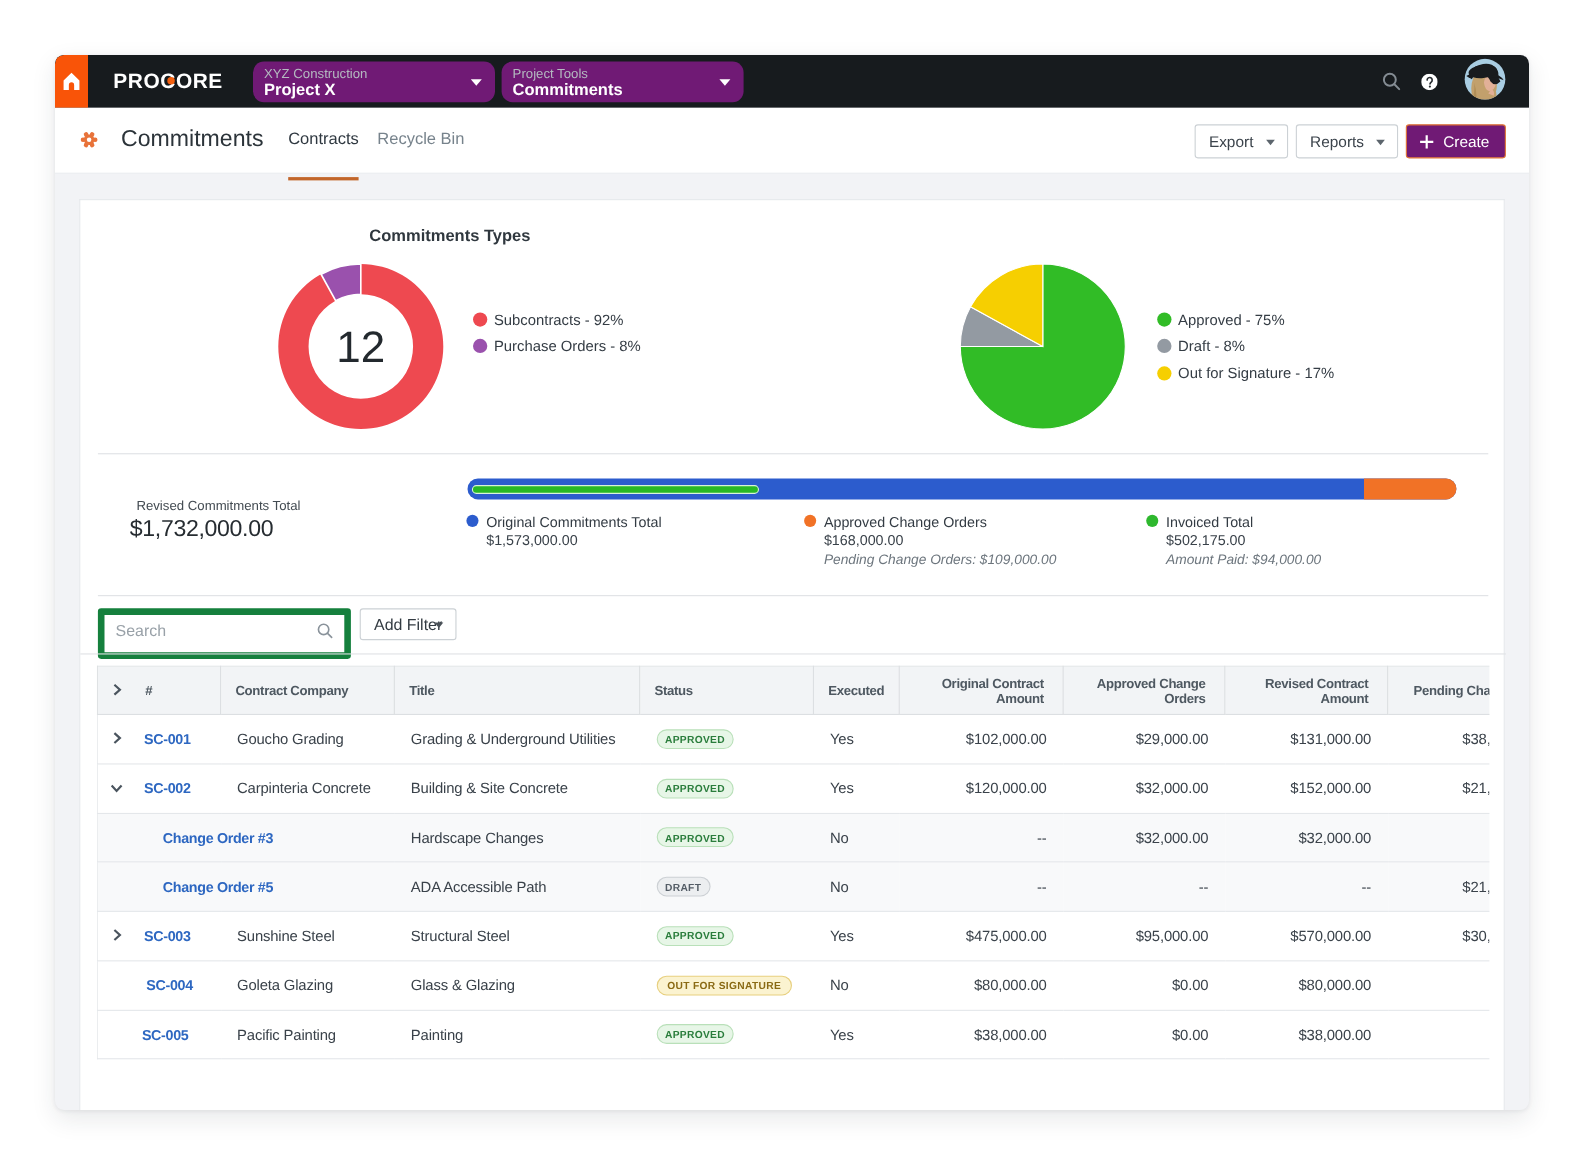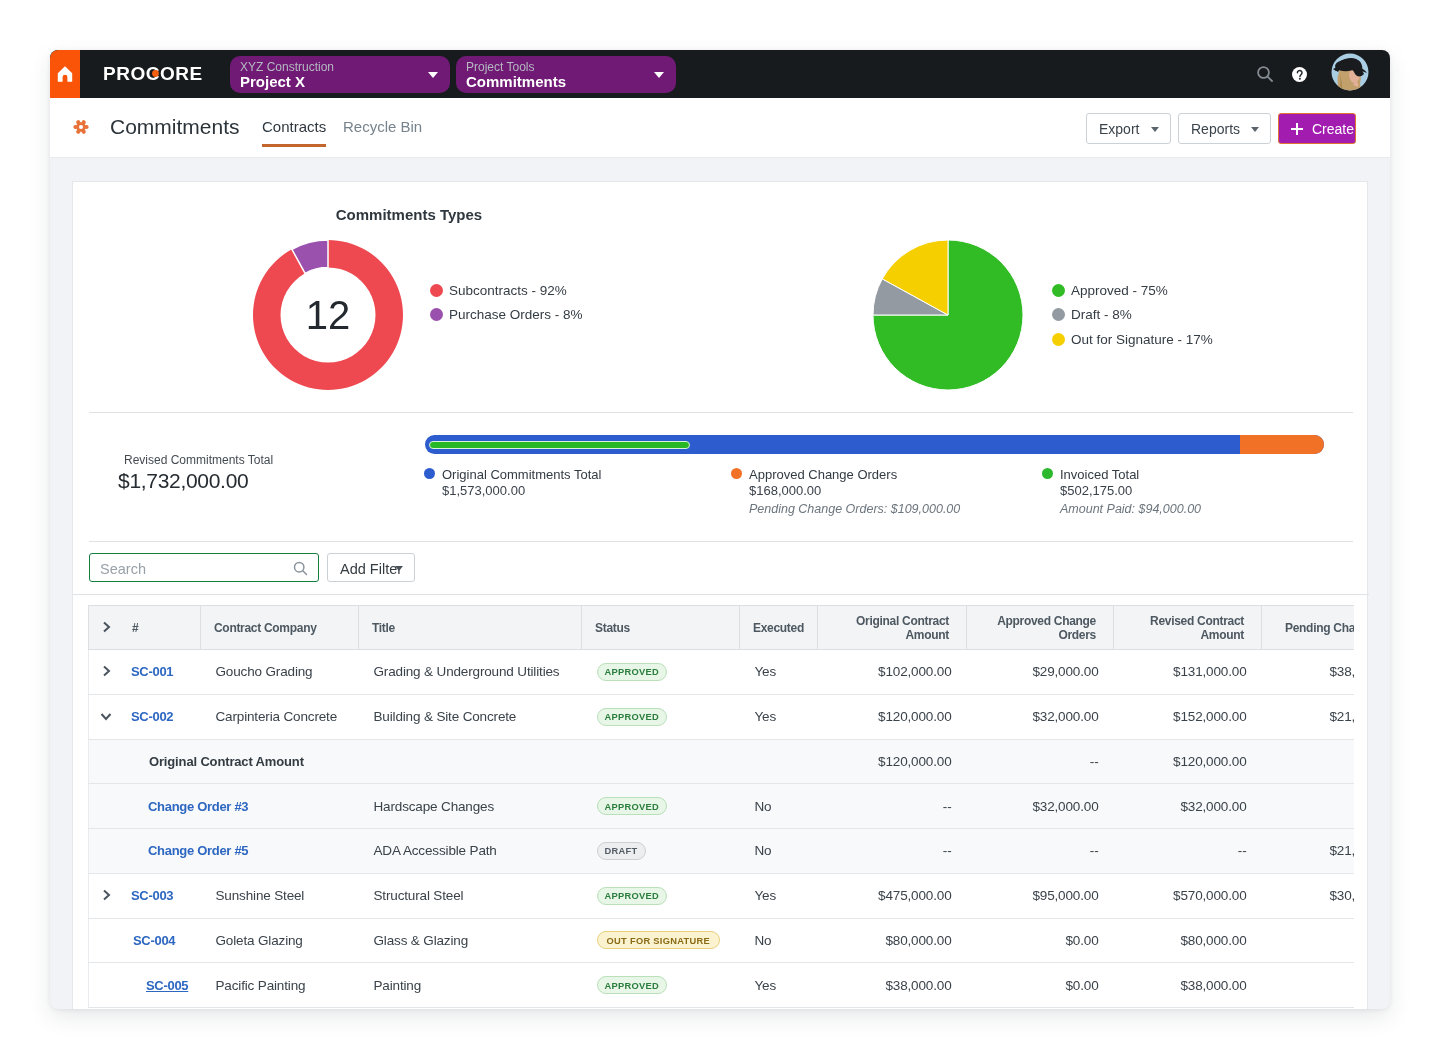--- a/index.html
+++ b/index.html
@@ -29,21 +29,21 @@
 .cht { position:absolute; top:24px; font-size:15px; font-weight:bold; color:#2f373e; width:400px; text-align:center; }
 .leg { position:absolute; font-size:13.5px; color:#343c44; }
 .dot { display:inline-block; width:13px; height:13px; border-radius:50%; margin-right:6px; vertical-align:-2px; }
 .hr { position:absolute; left:16px; width:1264px; height:1px; background:#dfe2e5; }
 
 .legt { position:absolute; font-size:13px; color:#333b43; }
 .legv { position:absolute; font-size:13px; color:#3a424a; }
 .legi { position:absolute; font-size:12.5px; font-style:italic; color:#6c757d; }
 .dot2 { position:absolute; width:11px; height:11px; border-radius:50%; }
 
-#searchbox { position:absolute; left:16px; top:371px; width:230px; height:29px; border:1px solid #15803d; border-radius:3px; background:#fff;text-align:center; }
+#searchbox { position:absolute; left:16px; top:371px; width:230px; height:46px; border:6px solid #15803d; border-radius:3px; background:#fff;text-align:center; }
 #addfilter { position:absolute; left:254px; top:371px; width:88px; height:29px; border:1px solid #ccd1d5; border-radius:3px; background:#fff; }
 
 #tblclip { position:absolute; left:15px; top:423px; width:1266px; height:407px; overflow:hidden; }
 table { border-collapse:collapse; table-layout:fixed; width:1322px; }
 th { background:#f2f4f6; border:1px solid #dcdfe2; border-left:none; font-size:12px; font-weight:bold; letter-spacing:-0.3px; color:#4e5861; text-align:left; padding:0 17px 0 13px; height:44px; }
 th.last { white-space:nowrap; padding-left:23px; }
 th:first-child { border-left:1px solid #dcdfe2; padding-left:11px; }
 td:first-child { padding-left:11px; }
 th.r, td.r { text-align:right; }
 td { border-bottom:1px solid #e4e7ea; font-size:13.5px; color:#3a424a; padding:0 15px; height:44.75px; letter-spacing:-0.15px; background:#fff; white-space:nowrap; }
@@ -115,31 +115,31 @@
         <rect x="6.7" y="0.4" width="4.6" height="5" rx="2.3"></rect>
         <rect x="6.7" y="12.6" width="4.6" height="5" rx="2.3"></rect>
         <rect x="6.7" y="0.4" width="4.6" height="5" rx="2.3" transform="rotate(60 9 9)"></rect>
         <rect x="6.7" y="12.6" width="4.6" height="5" rx="2.3" transform="rotate(60 9 9)"></rect>
         <rect x="6.7" y="0.4" width="4.6" height="5" rx="2.3" transform="rotate(120 9 9)"></rect>
         <rect x="6.7" y="12.6" width="4.6" height="5" rx="2.3" transform="rotate(120 9 9)"></rect>
       </g>
       <circle cx="9" cy="9" r="2.3" fill="#ffffff"></circle>
     </svg>
     <div id="title">Commitments</div>
-    <div class="tab" style="left:212px; color:#2f3840; border-bottom:3px solid #c2662b; padding-bottom:9px;">Contracts</div>
+    <div class="tab" style="left:212px; color:#2f3840; border-bottom:3px solid #c2662b; padding-bottom:26px;">Contracts</div>
     <div class="tab" style="left:293px; color:#77838c;">Recycle Bin</div>
     <div class="btn" style="left:1036px; width:85px;">
         <span style="position:absolute;left:12px;top:7px;">Export</span>
         <span class="caret2"></span>
       </div>
     <div class="btn" style="left:1128px; width:93px;">
         <span style="position:absolute;left:12px;top:7px;">Reports</span>
         <span class="caret2"></span>
       </div>
-    <div class="btn" style="left:1228px; width:78px; background:#a21caf; border-color:#e17333; color:#fff;">
+    <div class="btn" style="left:1228px; width:91px; background:#701a75; border-color:#e17333; color:#fff;">
       <svg style="position:absolute;left:11px;top:8px;" width="14" height="14" viewBox="0 0 14 14">
           <path d="M7 1 V13 M1 7 H13" stroke="#fff" stroke-width="2"></path>
         </svg>
       <span style="position:absolute;left:33px;top:7px;">Create</span>
     </div>
   </div>
 
   <div id="panel">
     <div class="cht" style="left:136px;">Commitments Types</div>
     <svg class="abs" style="left:175px; top:53px;" width="160" height="160" viewBox="0 0 160 160">
@@ -237,29 +237,20 @@
           <td>Carpinteria Concrete</td>
           <td>Building &amp; Site Concrete</td>
           <td><span class="pill p-ap">APPROVED</span></td>
           <td>Yes</td>
           <td class="r">$120,000.00</td>
           <td class="r">$32,000.00</td>
           <td class="r">$152,000.00</td>
           <td class="r">$21,000.00</td>
         </tr>
         <tr class="sub">
-          <td colspan="3" style="padding-left:60px; font-weight:bold; color:#333b43; font-size:13px;">Original Contract Amount</td>
-          <td></td>
-              <td></td>
-          <td class="r">$120,000.00</td>
-          <td class="r">--</td>
-          <td class="r">$120,000.00</td>
-          <td class="r"></td>
-        </tr>
-        <tr class="sub">
           <td style="padding-left:59px;"><a class="lk">Change Order #3</a></td>
           <td></td>
           <td>Hardscape Changes</td>
           <td><span class="pill p-ap">APPROVED</span></td>
           <td>No</td>
           <td class="r">--</td>
           <td class="r">$32,000.00</td>
           <td class="r">$32,000.00</td>
           <td class="r"></td>
         </tr>
@@ -292,21 +283,21 @@
           <td>Goleta Glazing</td>
           <td>Glass &amp; Glazing</td>
           <td><span class="pill p-os">OUT FOR SIGNATURE</span></td>
           <td>No</td>
           <td class="r">$80,000.00</td>
           <td class="r">$0.00</td>
           <td class="r">$80,000.00</td>
           <td class="r"></td>
         </tr>
         <tr>
-          <td><a class="lk" style="margin-left:46px;text-decoration:underline;">SC-005</a></td>
+          <td><a class="lk" style="margin-left:29px;">SC-005</a></td>
           <td>Pacific Painting</td>
           <td>Painting</td>
           <td><span class="pill p-ap">APPROVED</span></td>
           <td>Yes</td>
           <td class="r">$38,000.00</td>
           <td class="r">$0.00</td>
           <td class="r">$38,000.00</td>
           <td class="r"></td>
         </tr>
       </tbody>

